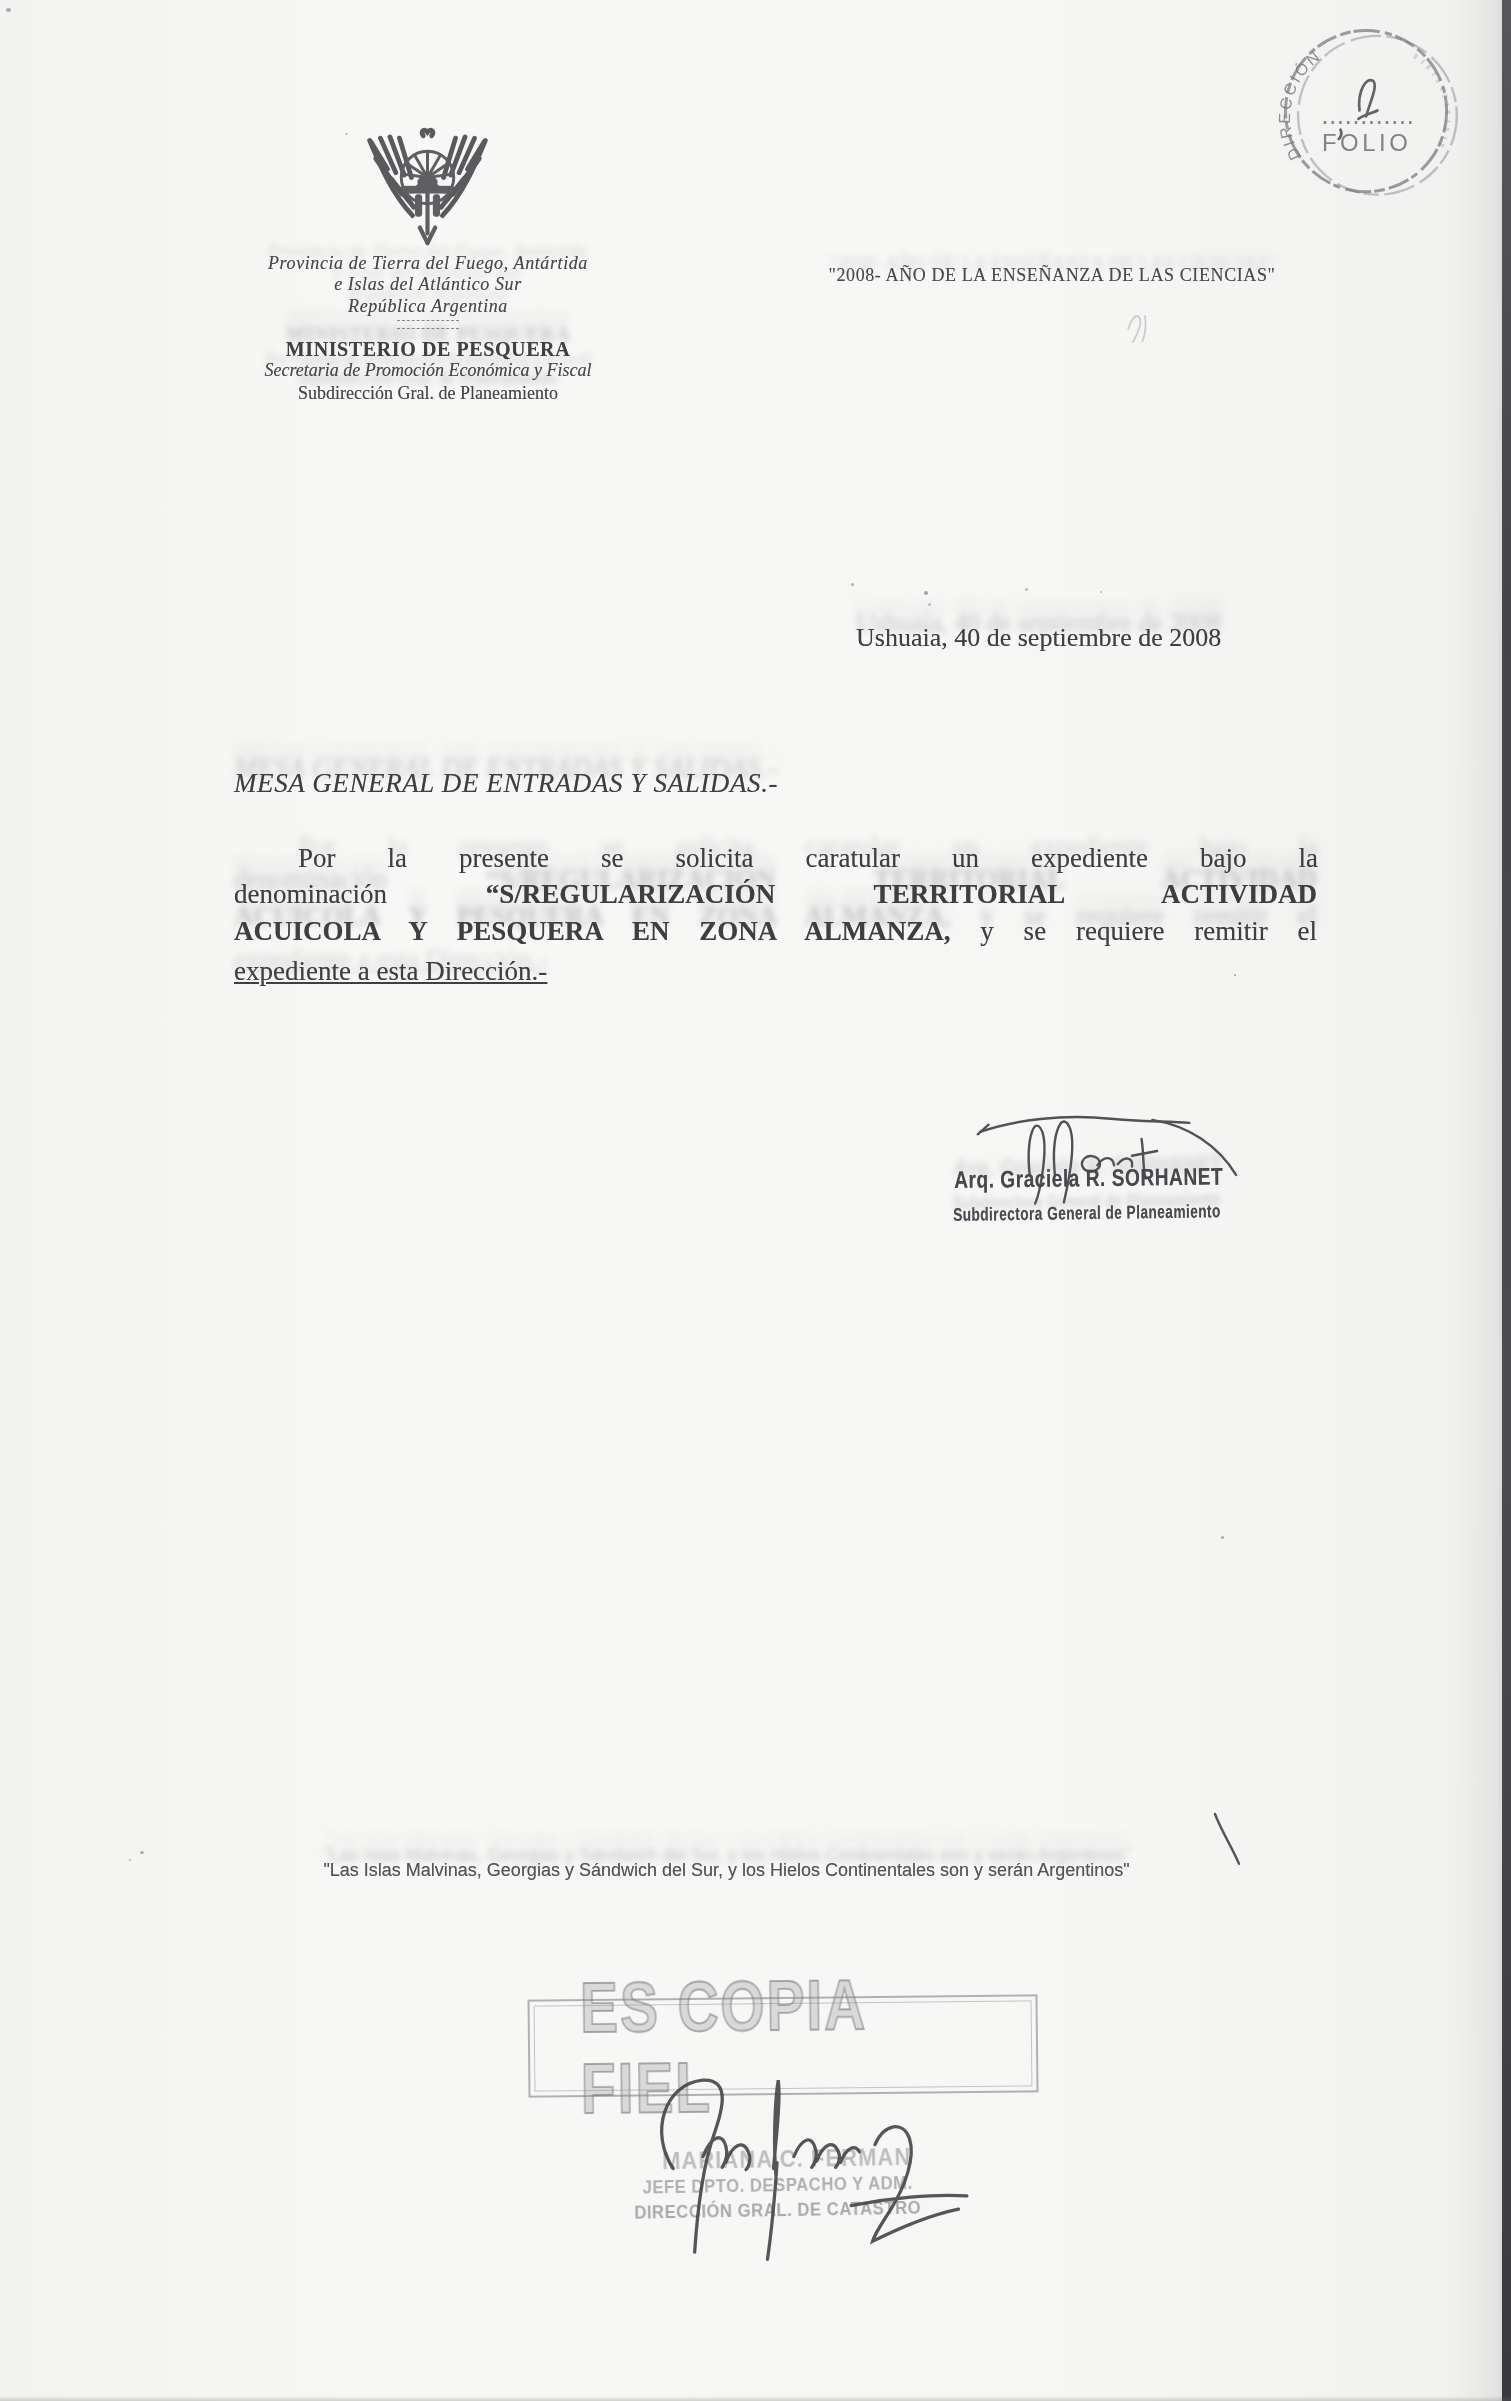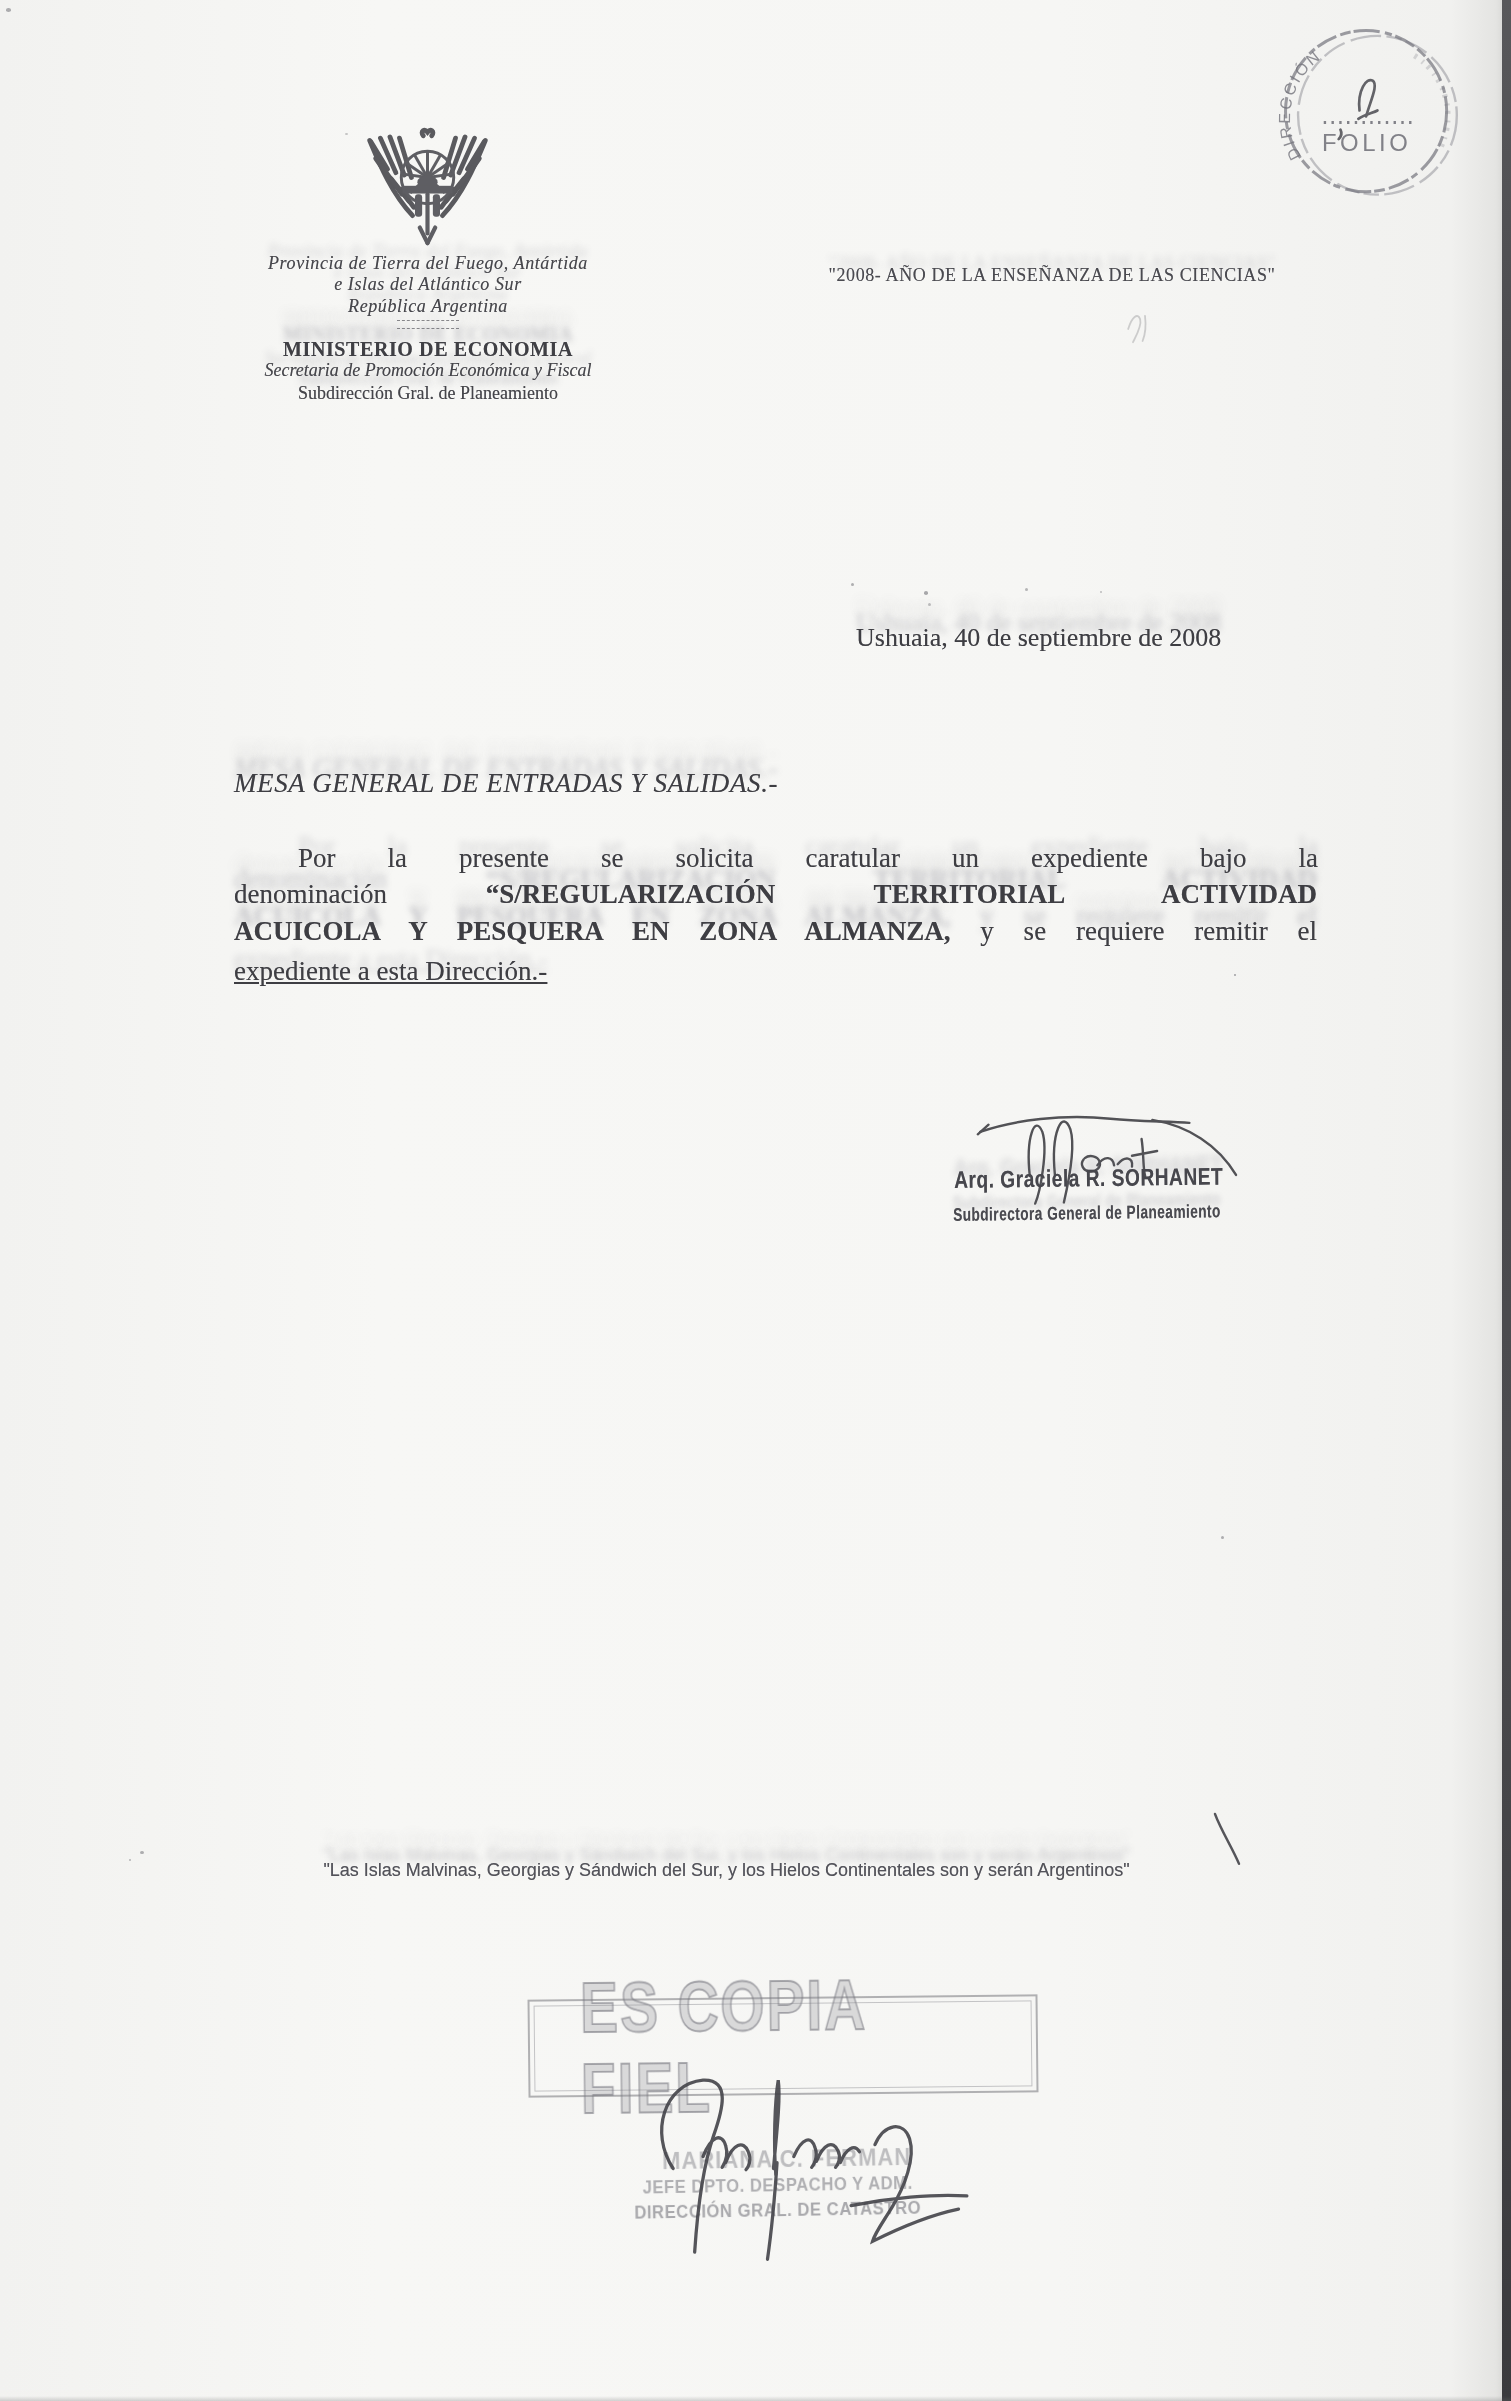--- a/index.html
+++ b/index.html
@@ -106,21 +106,21 @@
       <path d="M125 112 L 125 178"></path>
       <path d="M112 168 L 125 194"></path>
         <path d="M138 168 L 125 194"></path>
     </g>
   </svg>
 
   <div class="abs lh-line lh-prov ghost-soft" style="top:233px;margin-top:20px;">Provincia de Tierra del Fuego, Antártida</div>
   <div class="abs lh-line lh-prov ghost-soft" style="top:274px;">e Islas del Atlántico Sur</div>
   <div class="abs lh-line lh-prov ghost-soft" style="top:296px;font-style:italic;">República Argentina</div>
   <div class="abs lh-div"></div>
-  <div class="abs lh-line lh-min ghost" style="top:338px;">MINISTERIO DE ECONOMIA</div>
+  <div class="abs lh-line lh-min ghost" style="top:338px;">MINISTERIO DE PESQUERA</div>
   <div class="abs lh-line lh-sec ghost-soft" style="top:360px;">Secretaria de Promoción Económica y Fiscal</div>
   <div class="abs lh-line lh-sub ghost" style="top:383px;">Subdirección Gral. de Planeamiento</div>
 
   <div class="abs center ghost-soft" style="left:813px;top:265px;width:478px;font-size:18px;letter-spacing:0.6px;color:#4a4a50;">"2008- AÑO DE LA ENSEÑANZA DE LAS CIENCIAS"</div>
 
   <svg class="abs" style="left:1264px;top:21px;filter:blur(0.2px);" width="206" height="185" viewBox="0 0 345 310">
     <defs>
       <path id="arcL" d="M 66 232 A 120 120 0 0 1 92 66"></path>
       <path id="arcR" d="M 252 58 A 120 120 0 0 1 296 212"></path>
     </defs>

